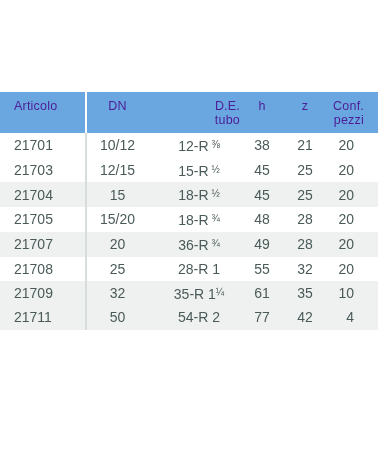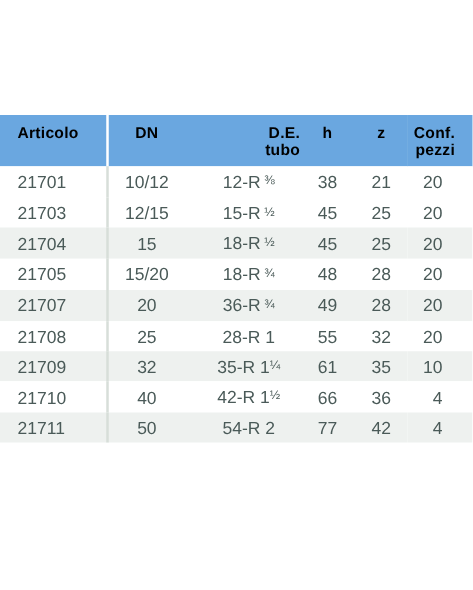--- a/index.html
+++ b/index.html
@@ -26,23 +26,23 @@
     width: 378px;
     border-collapse: collapse;
     table-layout: fixed;
   }
 
   
   thead tr.header-row {
     background: #6aa7e0;
   }
   thead th {
-    color: #000000;
+    color: #4c1d95;
     font-size: 12.5px;
-    font-weight: bold;
+    font-weight: normal;
     letter-spacing: 0.2px;
     padding: 0;
     vertical-align: top;
     height: 41px;
     background: #6aa7e0;
   }
   thead th .hd {
     display: block;
     padding-top: 7px;
     line-height: 14px;
@@ -204,28 +204,20 @@
           <td class="c-conf">20</td>
         </tr>
         <tr class="row-even">
           <td class="c-articolo">21709</td>
           <td class="c-dn">32</td>
           <td class="c-de"><span>35-R 1</span><span class="frac">¼</span></td>
           <td class="c-h">61</td>
           <td class="c-z">35</td>
           <td class="c-conf">10</td>
         </tr>
-        <tr class="row-odd">
-          <td class="c-articolo">21710</td>
-          <td class="c-dn">40</td>
-          <td class="c-de"><span>42-R 1</span><span class="frac">½</span></td>
-          <td class="c-h">66</td>
-          <td class="c-z">36</td>
-          <td class="c-conf">4</td>
-        </tr>
         <tr class="row-even">
           <td class="c-articolo">21711</td>
           <td class="c-dn">50</td>
           <td class="c-de"><span>54-R 2</span></td>
           <td class="c-h">77</td>
           <td class="c-z">42</td>
           <td class="c-conf">4</td>
         </tr>
       </tbody>
   </table>

